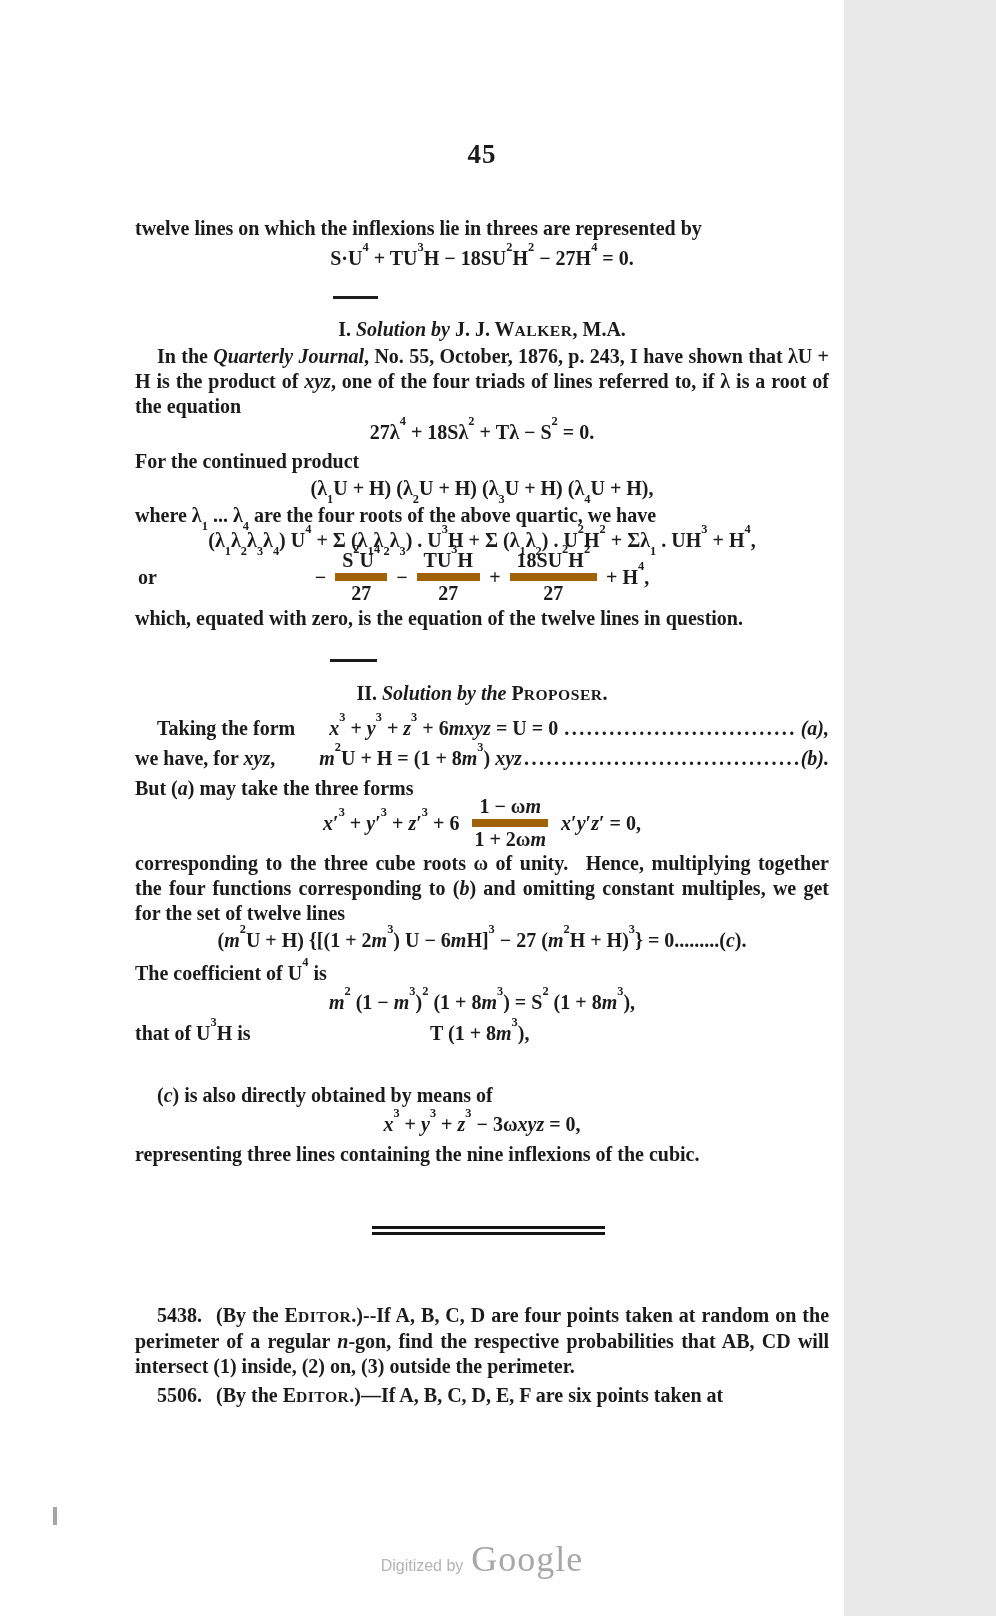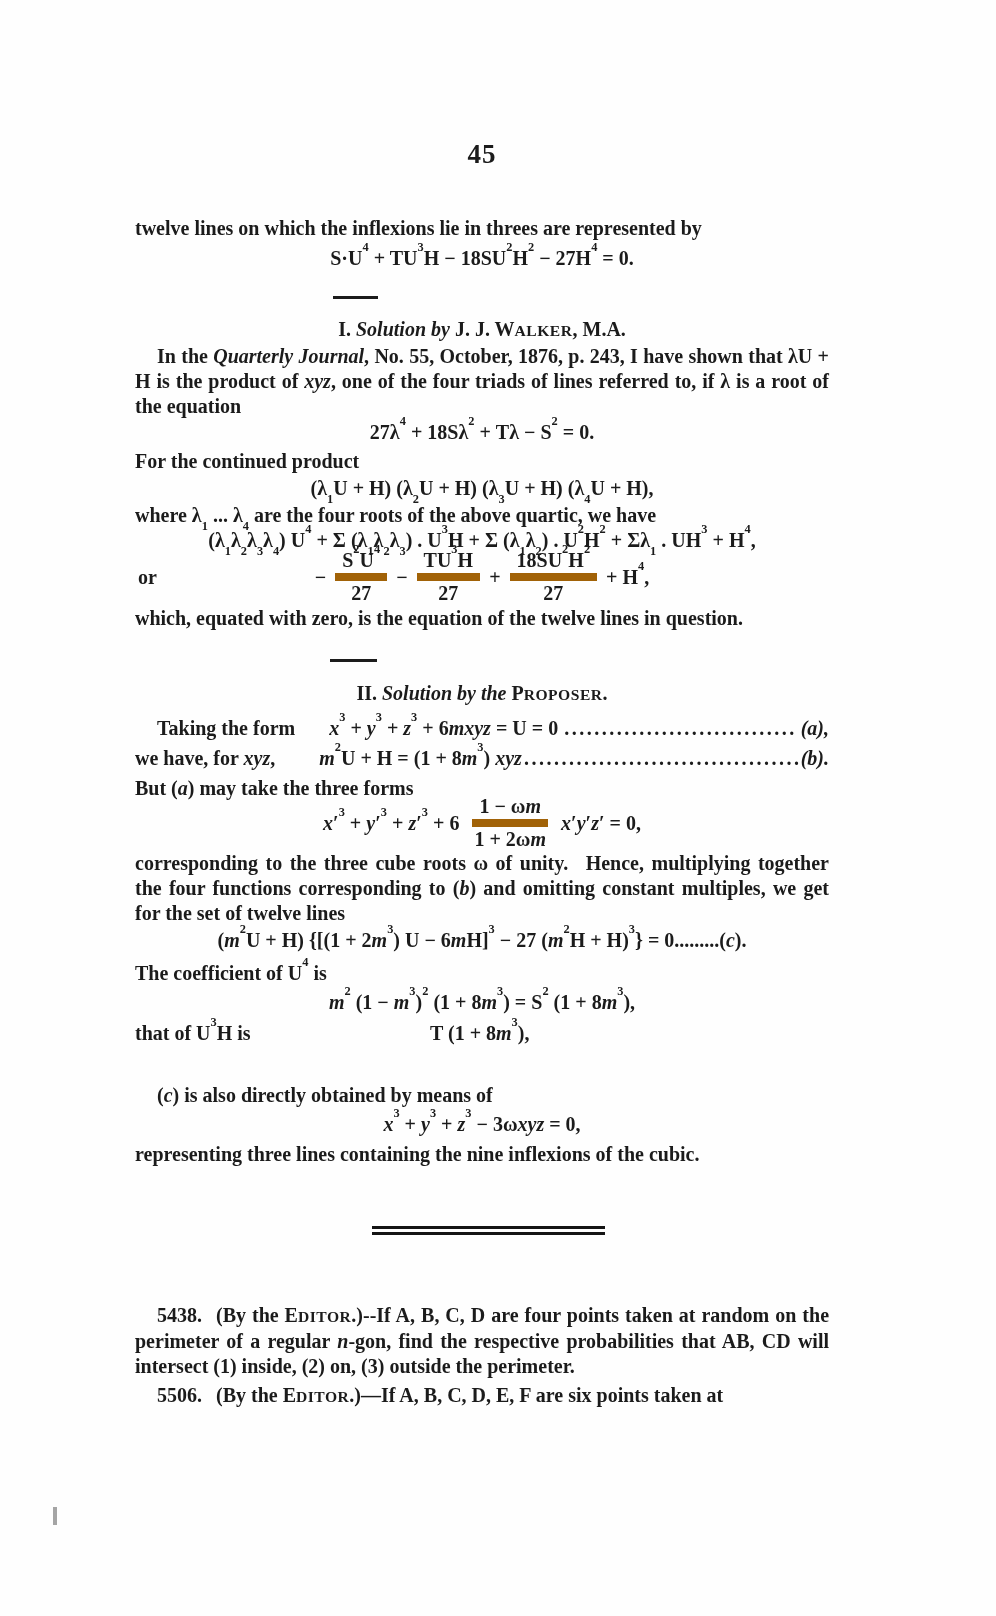--- a/index.html
+++ b/index.html
@@ -1,18 +1,18 @@
 <!DOCTYPE html>
 <html><head>
 <meta charset="utf-8">
 <style>
   html,body{margin:0;padding:0;background:#e9e9e9;}
   .page{
     position:relative;
-    width:996px;height:1616px;
+    width:844px;height:1616px;
     background:#fefefdc;
     background:#fefefe;
     overflow:hidden;
     font-family:"Liberation Serif","DejaVu Serif",serif;
     font-weight:bold;
     color:#1b1b1b;
   }
   .line{
     position:absolute;left:135px;width:694px;
     margin:0;font-size:20px;line-height:25px;
@@ -150,16 +150,20 @@
 
   <div class="drule">
     <div class="bar"></div>
     <div class="bar"></div>
   </div>
 
   <p class="line just ind" style="top:1303px;"><span class="qnum">5438.</span><span>(By the E<span class="sc">DITOR</span>.)--If A, B, C, D are four points taken at random on the perimeter of a regular <i>n</i>-gon, find the respective probabilities that AB, CD will intersect (1) inside, (2) on, (3) outside the perimeter.</span></p>
 
   <p class="line just ind" style="top:1383px;"><span class="qnum">5506.</span><span>(By the E<span class="sc">DITOR</span>.)—If A, B, C, D, E, F are six points taken at</span></p>
 
+  <div class="watermark">
+    <span class="wm-pre">Digitized by</span>
+    <span class="wm-logo">Google</span>
+  </div>
 
   <div class="speck"></div>
 
 </div>
 
 </body></html>

